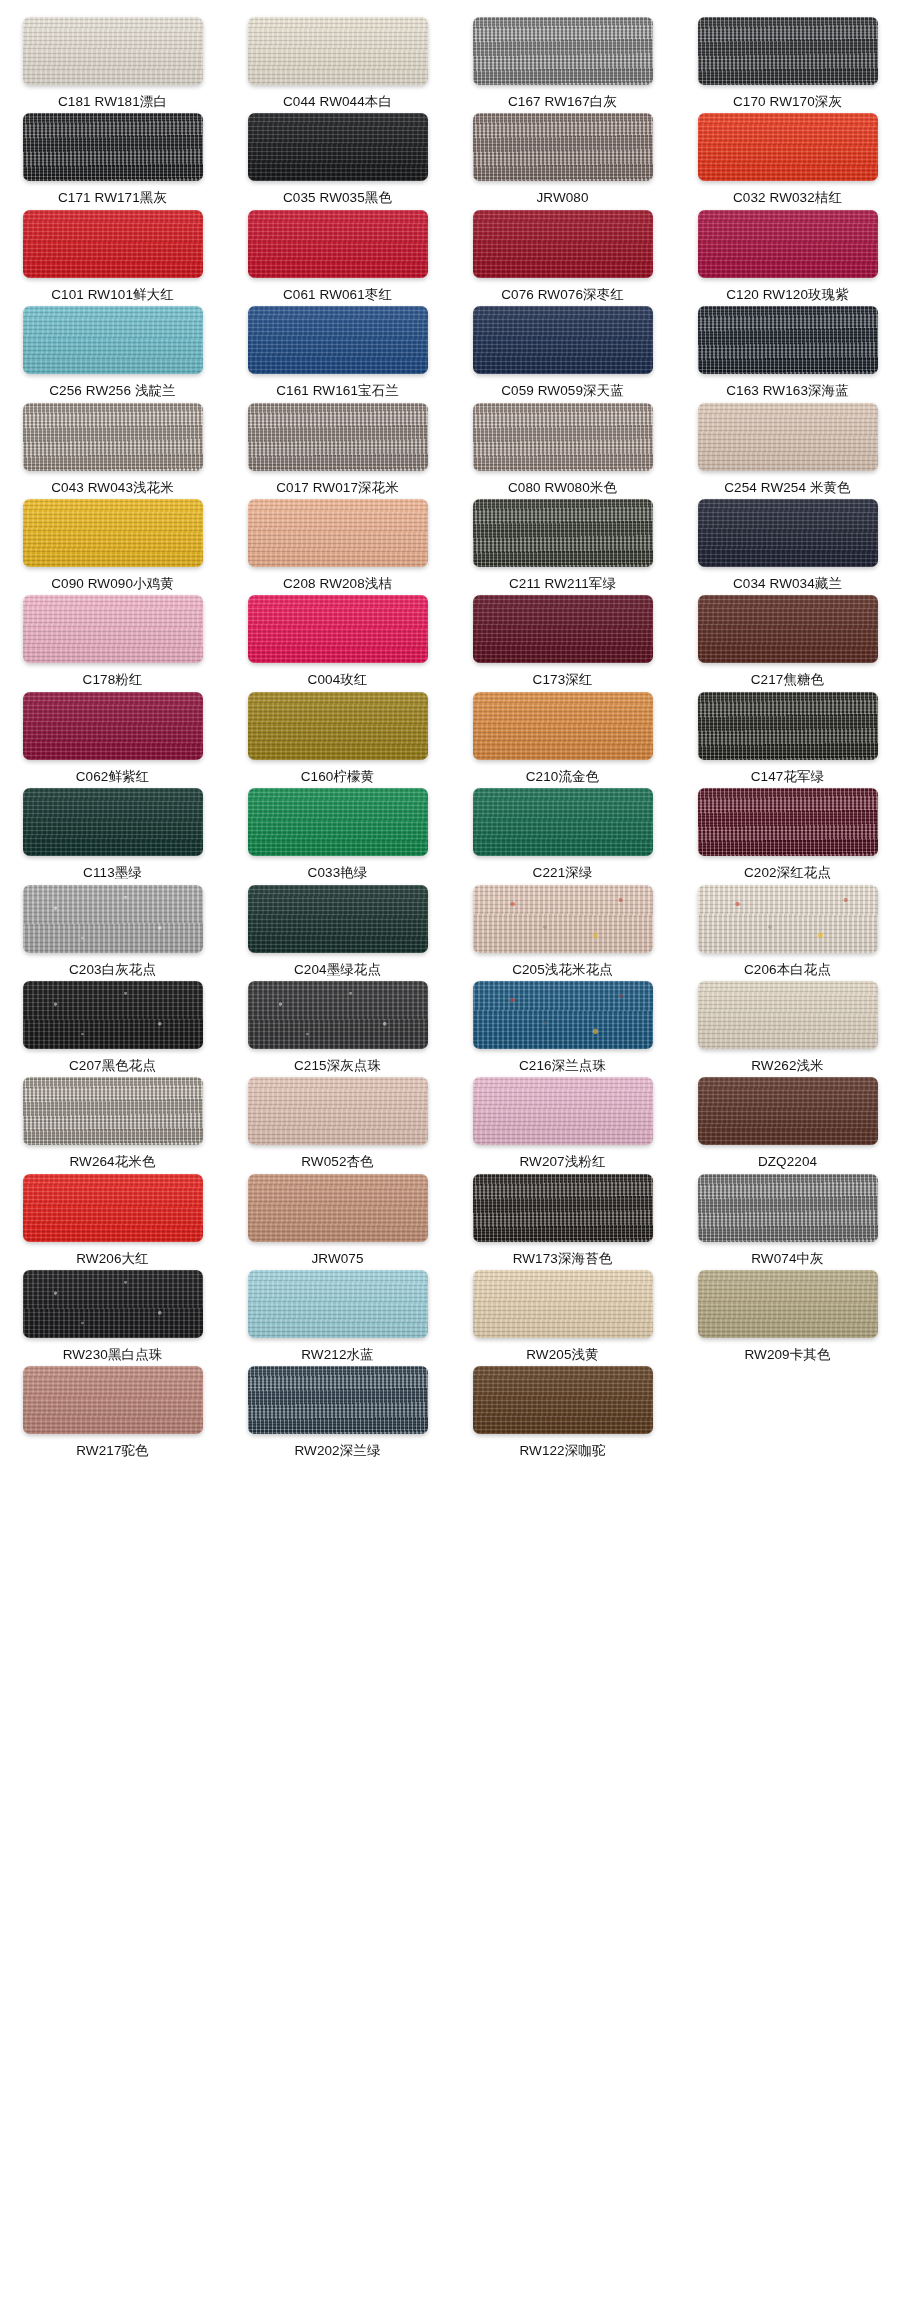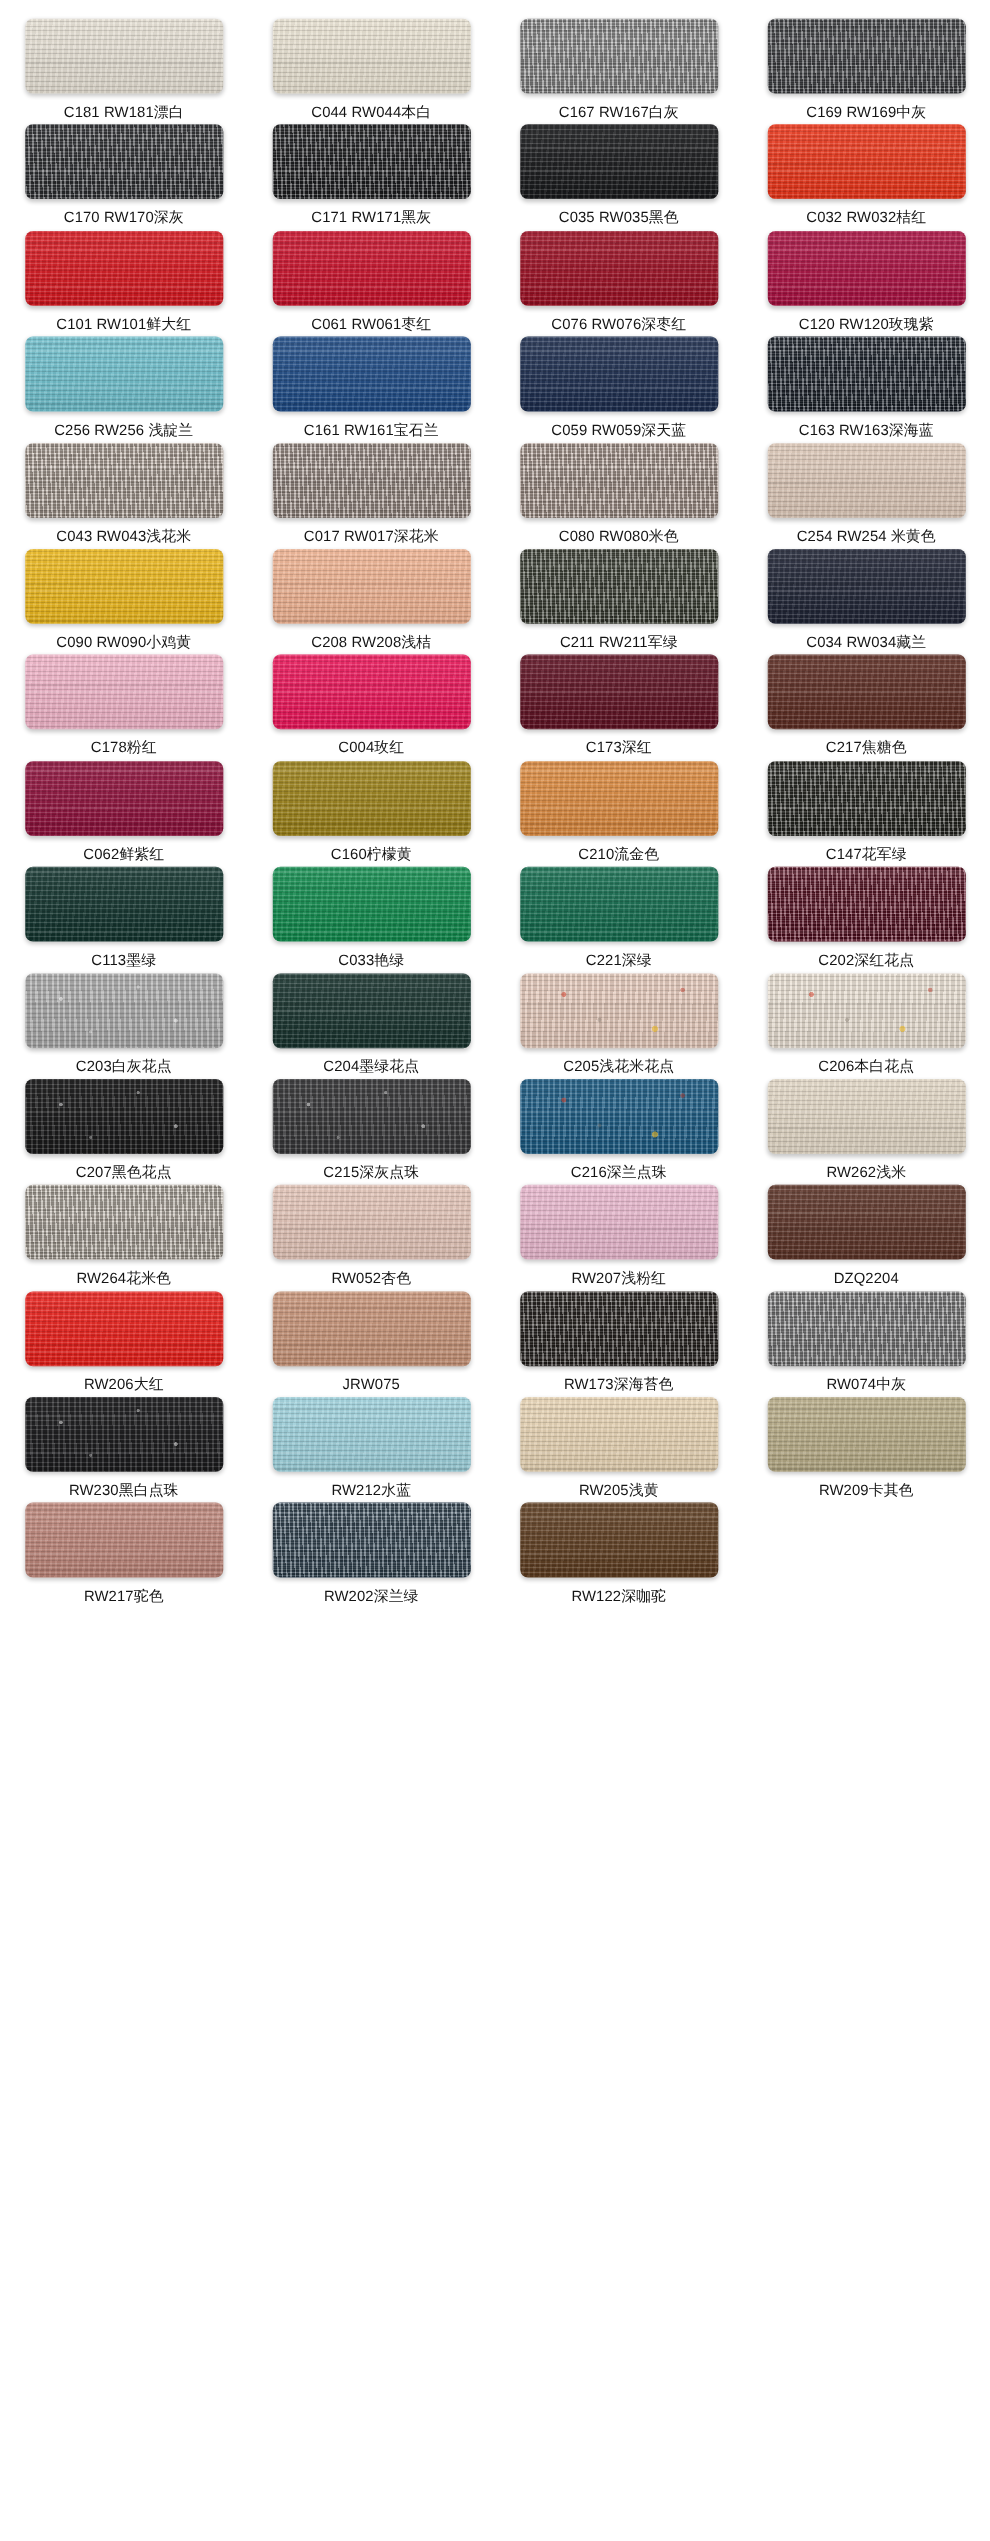--- a/index.html
+++ b/index.html
@@ -158,34 +158,34 @@
       </div>
       <div class="swatch-cell">
         <div class="swatch-chip" style="background-color: rgb(233, 226, 210);"></div>
         <div class="swatch-label">C044 RW044本白</div>
       </div>
       <div class="swatch-cell">
         <div class="swatch-chip heather" style="background-color: rgb(163, 163, 163);"></div>
         <div class="swatch-label">C167 RW167白灰</div>
       </div>
       <div class="swatch-cell">
-        <div class="swatch-chip heather" style="background-color: rgb(75, 77, 81);"></div>
-        <div class="swatch-label">C169 RW169中灰</div>
-      </div>
-      <div class="swatch-cell">
         <div class="swatch-chip heather" style="background-color: rgb(58, 60, 64);"></div>
         <div class="swatch-label">C170 RW170深灰</div>
       </div>
       <div class="swatch-cell">
         <div class="swatch-chip heather" style="background-color: rgb(35, 36, 39);"></div>
         <div class="swatch-label">C171 RW171黑灰</div>
       </div>
       <div class="swatch-cell">
         <div class="swatch-chip" style="background-color: rgb(23, 24, 26);"></div>
         <div class="swatch-label">C035 RW035黑色</div>
+      </div>
+      <div class="swatch-cell">
+        <div class="swatch-chip heather" style="background-color: rgb(168, 147, 139);"></div>
+        <div class="swatch-label">JRW080</div>
       </div>
       <div class="swatch-cell">
         <div class="swatch-chip" style="background-color: rgb(234, 52, 24);"></div>
         <div class="swatch-label">C032 RW032桔红</div>
       </div>
       <div class="swatch-cell">
         <div class="swatch-chip" style="background-color: rgb(214, 22, 30);"></div>
         <div class="swatch-label">C101 RW101鲜大红</div>
       </div>
       <div class="swatch-cell">

